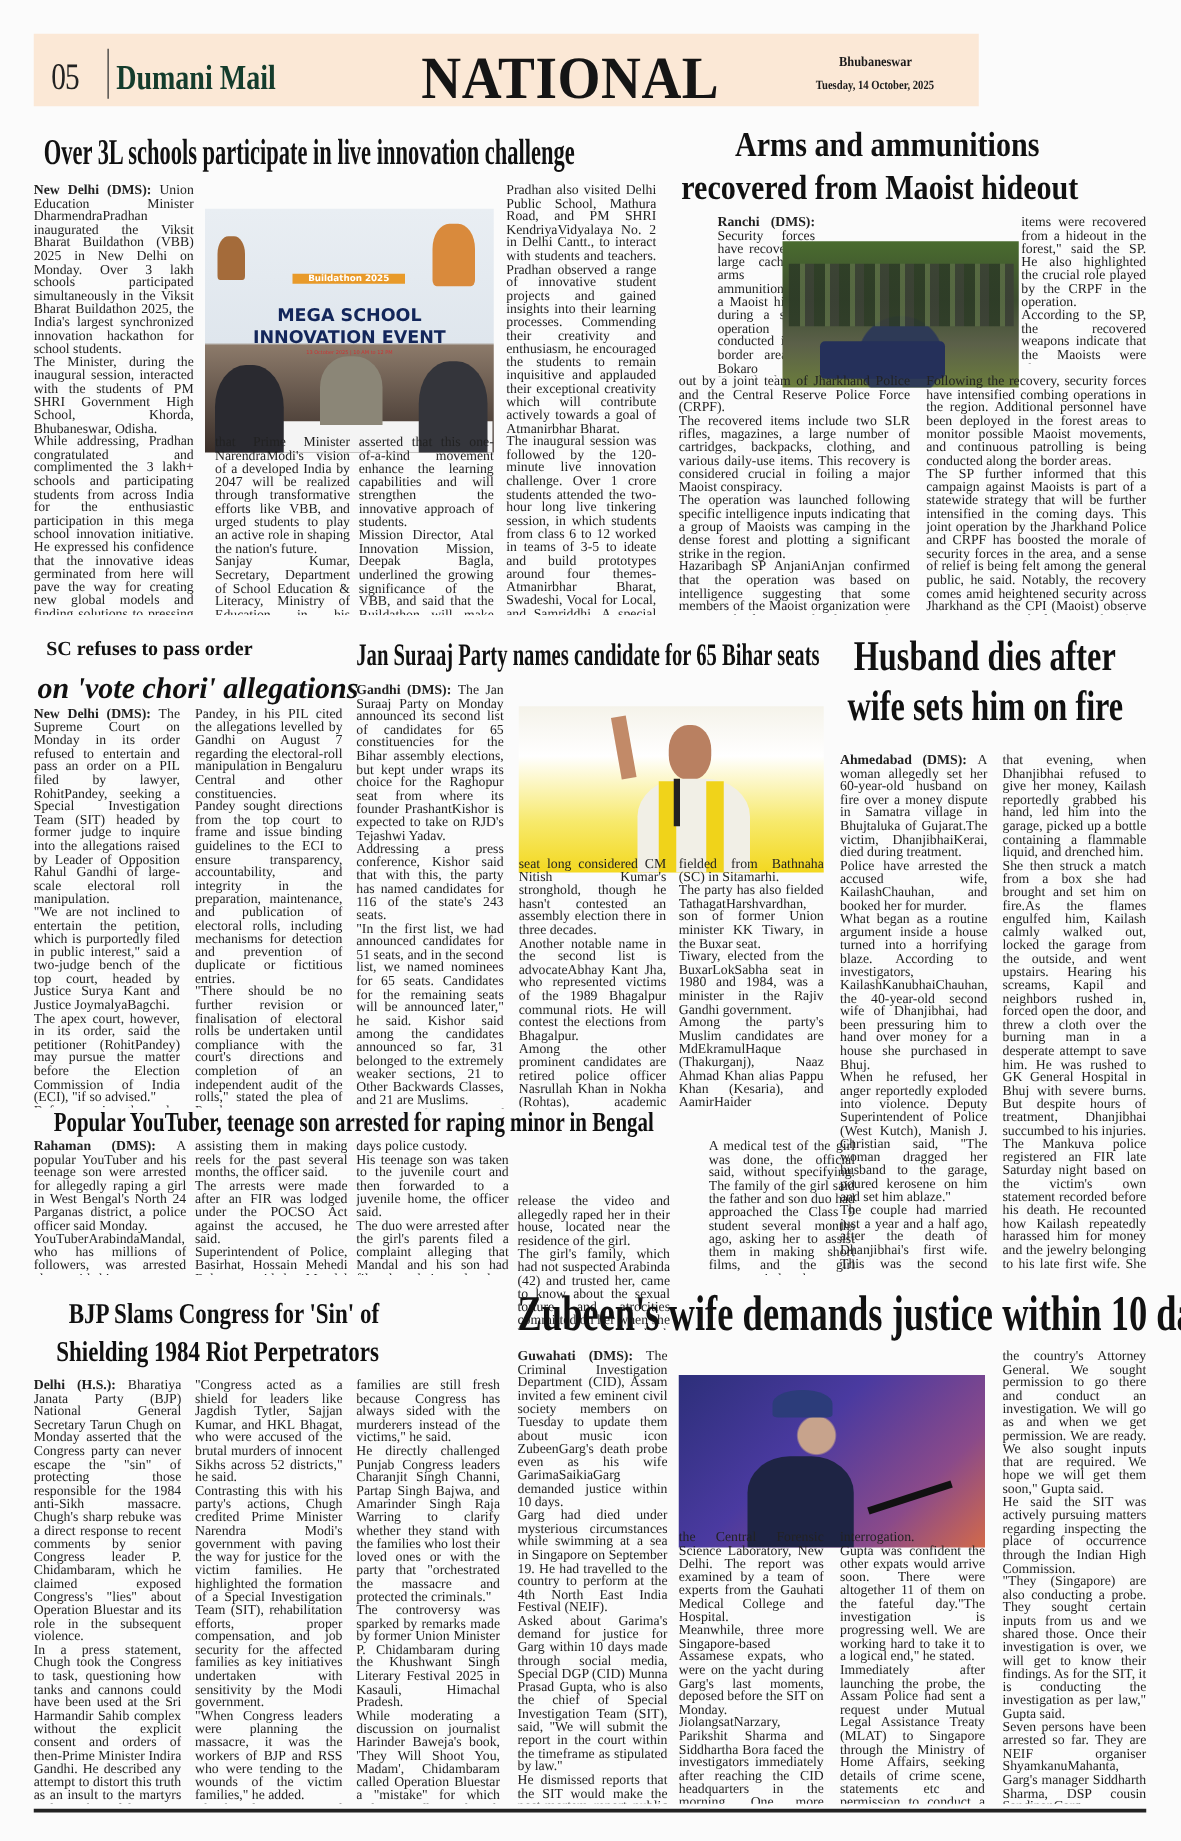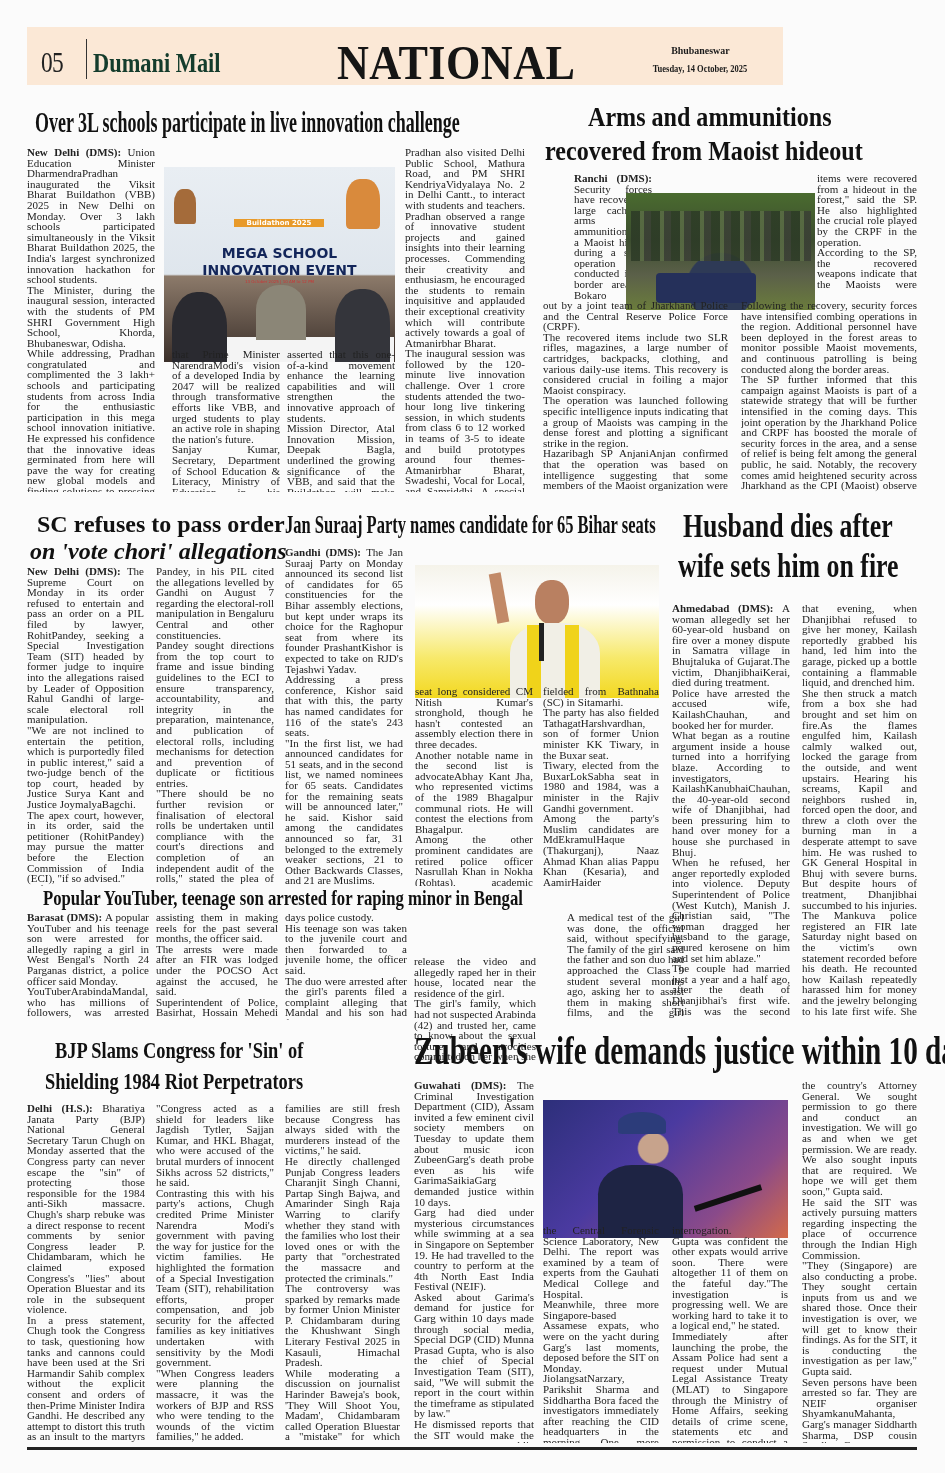--- a/index.html
+++ b/index.html
@@ -72,21 +72,21 @@
   <div class="photo ph-arms" style="left:626px; top:173px; width:189px; height:117px;">
     <div class="ph-inner" style="left:5px; top:18px; width:180px; height:50px; background:repeating-linear-gradient(90deg,#2c3a26 0 9px,#5a6c45 9px 13px,#3a3f35 13px 20px); opacity:0.85;"></div>
     <div class="ph-inner" style="left:30px; top:80px; width:100px; height:30px; background:#25305a; border-radius:4px;"></div>
   </div>
   <div class="col" style="left:543px; top:300px; width:185px; height:192px;">out by a joint team of Jharkhand Police and the Central Reserve Police Force (CRPF).<br>The recovered items include two SLR rifles, magazines, a large number of cartridges, backpacks, clothing, and various daily-use items. This recovery is considered crucial in foiling a major Maoist conspiracy.<br>The operation was launched following specific intelligence inputs indicating that a group of Maoists was camping in the dense forest and plotting a significant strike in the region.<br>Hazaribagh SP AnjaniAnjan confirmed that the operation was based on intelligence suggesting that some members of the Maoist organization were active in the forest area bordering Bokaro and Hazaribagh.<br>"To verify the information, a joint operation by the CRPF and district police was immediately launched in the region. During the search, weapons and other</div>
   <div class="col" style="left:817px; top:173px; width:100px; height:118px;">items were recovered from a hideout in the forest," said the SP. He also highlighted the crucial role played by the CRPF in the operation.<br>According to the SP, the recovered weapons indicate that the Maoists were planning a major incident. Their plot was foiled due to the prompt and coordinated action of the police, he added.</div>
   <div class="col" style="left:741px; top:300px; width:176px; height:192px;">Following the recovery, security forces have intensified combing operations in the region. Additional personnel have been deployed in the forest areas to monitor possible Maoist movements, and continuous patrolling is being conducted along the border areas.<br>The SP further informed that this campaign against Maoists is part of a statewide strategy that will be further intensified in the coming days. This joint operation by the Jharkhand Police and CRPF has boosted the morale of security forces in the area, and a sense of relief is being felt among the general public, he said. Notably, the recovery comes amid heightened security across Jharkhand as the CPI (Maoist) observe a 'Resistance Week' from October 8 to 14, protesting the recent killings of several cadres in police encounters. Intelligence agencies had warned that Maoists might attempt to retaliate during this period.</div>
 </article>
 
 <article>
-  <h1 class="head" style="left:37px; top:512px; font-size:24px;">SC refuses to pass order</h1>
+  <h1 class="head" style="left:37px; top:512px; font-size:16px;">SC refuses to pass order</h1>
   <h1 class="head" style="left:30px; top:539px; font-size:24px;font-style:italic;">on 'vote chori' allegations</h1>
   <div class="col" style="left:27px; top:566px; width:117px; height:320px;">
     <span class="dl">New Delhi (DMS): </span>
     <span>The Supreme Court on Monday in its order refused to entertain and pass an order on a PIL filed by lawyer, RohitPandey, seeking a Special Investigation Team (SIT) headed by former judge to inquire into the allegations raised by Leader of Opposition Rahul Gandhi of large-scale electoral roll manipulation.<br>"We are not inclined to entertain the petition, which is purportedly filed in public interest," said a two-judge bench of the top court, headed by Justice Surya Kant and Justice JoymalyaBagchi.<br>The apex court, however, in its order, said the petitioner (RohitPandey) may pursue the matter before the Election Commission of India (ECI), "if so advised."<br>Before passing the order of not entertaining the plea of Pandey, the court noted in the record the submissions of the petitioner's counsel.<br>The Supreme Court lawyer,</span>
   </div>
   <div class="col" style="left:156px; top:566px; width:118px; height:320px;">Pandey, in his PIL cited the allegations levelled by Gandhi on August 7 regarding the electoral-roll manipulation in Bengaluru Central and other constituencies.<br>Pandey sought directions from the top court to frame and issue binding guidelines to the ECI to ensure transparency, accountability, and integrity in the preparation, maintenance, and publication of electoral rolls, including mechanisms for detection and prevention of duplicate or fictitious entries.<br>"There should be no further revision or finalisation of electoral rolls be undertaken until compliance with the court's directions and completion of an independent audit of the rolls," stated the plea of Pandey.<br>He also sought directions to the ECI from the top court for passing directions to publish electoral rolls in accessible, machine-readable and OCR-compliant formats to enable meaningful verification, audit and public scrutiny.</div>
 </article>
 
 <article>
   <h1 class="head" style="left:285px; top:512px; font-size:25px; transform:scaleX(0.66);">Jan Suraaj Party names candidate for 65 Bihar seats</h1>
@@ -112,21 +112,21 @@
   <div class="col" style="left:672px; top:603px; width:118px; height:412px;">
     <span class="dl">Ahmedabad (DMS): </span>
     <span>A woman allegedly set her 60-year-old husband on fire over a money dispute in Samatra village in Bhujtaluka of Gujarat.The victim, DhanjibhaiKerai, died during treatment.<br>Police have arrested the accused wife, KailashChauhan, and booked her for murder.<br>What began as a routine argument inside a house turned into a horrifying blaze. According to investigators, KailashKanubhaiChauhan, the 40-year-old second wife of Dhanjibhai, had been pressuring him to hand over money for a house she purchased in Bhuj.<br>When he refused, her anger reportedly exploded into violence. Deputy Superintendent of Police (West Kutch), Manish J. Christian said, "The woman dragged her husband to the garage, poured kerosene on him and set him ablaze."<br>The couple had married just a year and a half ago, after the death of Dhanjibhai's first wife. This was the second marriage for both. Dhanjibhai, who had three sons from his first marriage, all settled in Seychelles (UK) was living with Kailash in Samatra.<br>A week before the incident, his youngest son Kapil, had come home.<br>According to police sources, on</span>
   </div>
   <div class="col" style="left:802px; top:603px; width:115px; height:412px;">that evening, when Dhanjibhai refused to give her money, Kailash reportedly grabbed his hand, led him into the garage, picked up a bottle containing a flammable liquid, and drenched him.<br>She then struck a match from a box she had brought and set him on fire.As the flames engulfed him, Kailash calmly walked out, locked the garage from the outside, and went upstairs. Hearing his screams, Kapil and neighbors rushed in, forced open the door, and threw a cloth over the burning man in a desperate attempt to save him. He was rushed to GK General Hospital in Bhuj with severe burns. But despite hours of treatment, Dhanjibhai succumbed to his injuries. The Mankuva police registered an FIR late Saturday night based on the victim's own statement recorded before his death. He recounted how Kailash repeatedly harassed him for money and the jewelry belonging to his late first wife. She had allegedly bought a house in Bhuj and constantly threatened to kill him if he refused to fund it.<br>"If you don't give the money, I won't let you live," she reportedly said before the attack.Police arrested Kailash shortly after the incident. She remains in custody and has shown no sign of remorse. Authorities are preparing to seek remand for further interrogation.</div>
 </article>
 
 <article>
   <h1 class="head" style="left:43px; top:886px; font-size:22px; transform:scaleX(0.76);">Popular YouTuber, teenage son arrested for raping minor in Bengal</h1>
   <div class="col" style="left:27px; top:912px; width:122px; height:108px;">
-    <span class="dl">Barasat (DMS): </span>
+    <span class="dl">Rahaman (DMS): </span>
     <span>A popular YouTuber and his teenage son were arrested for allegedly raping a girl in West Bengal's North 24 Parganas district, a police officer said Monday.<br>YouTuberArabindaMandal, who has millions of followers, was arrested along with his teenage son on Sunday for allegedly raping the 15-year-old girl, who had been</span>
   </div>
   <div class="col" style="left:156px; top:912px; width:122px; height:108px;">assisting them in making reels for the past several months, the officer said.<br>The arrests were made after an FIR was lodged under the POCSO Act against the accused, he said.<br>Superintendent of Police, Basirhat, Hossain Mehedi Rahaman said that Mandal was taken to the SDJM's Court, Basirhat, and remanded to three</div>
   <div class="col" style="left:285px; top:912px; width:122px; height:108px;">days police custody.<br>His teenage son was taken to the juvenile court and then forwarded to a juvenile home, the officer said.<br>The duo were arrested after the girl's parents filed a complaint alleging that Mandal and his son had filmed their daughter secretly when she was changing and then started blackmailing her later on.<br>The duo were threatening to</div>
   <div class="col" style="left:414px; top:912px; width:122px; height:108px;margin-top:44px;">release the video and allegedly raped her in their house, located near the residence of the girl.<br>The girl's family, which had not suspected Arabinda (42) and trusted her, came to know about the sexual torture and atrocities committed on her when she broke down two days back and narrated her ordeal.</div>
   <div class="col" style="left:543px; top:912px; width:117px; height:108px;margin-left:24px;">A medical test of the girl was done, the official said, without specifying. The family of the girl said the father and son duo had approached the Class 9 student several months ago, asking her to assist them in making short films, and the girl accompanied them to various locations for shoots.</div>
 </article>
 
 <article>
   <h1 class="head" style="left:55px; top:1039px; font-size:23px; transform:scaleX(0.8);">BJP Slams Congress for 'Sin' of</h1>

